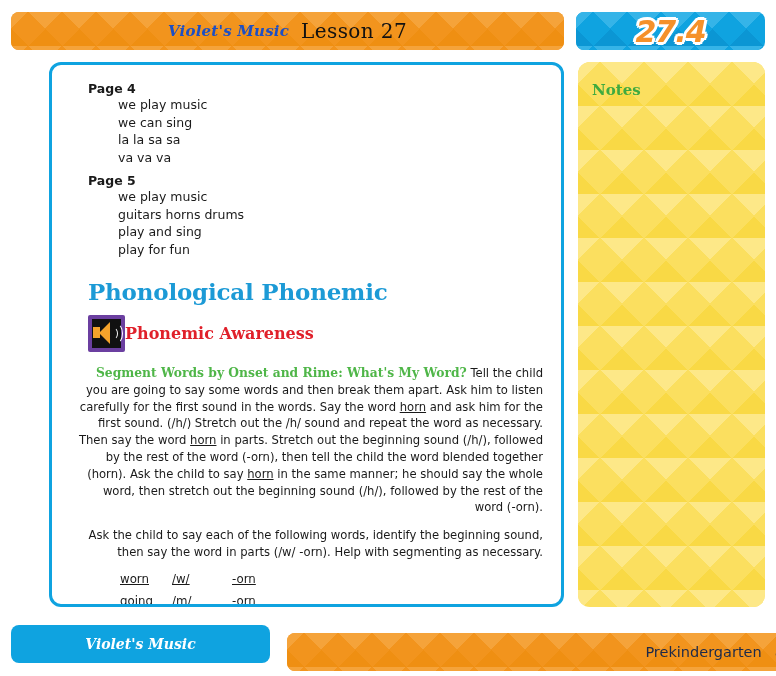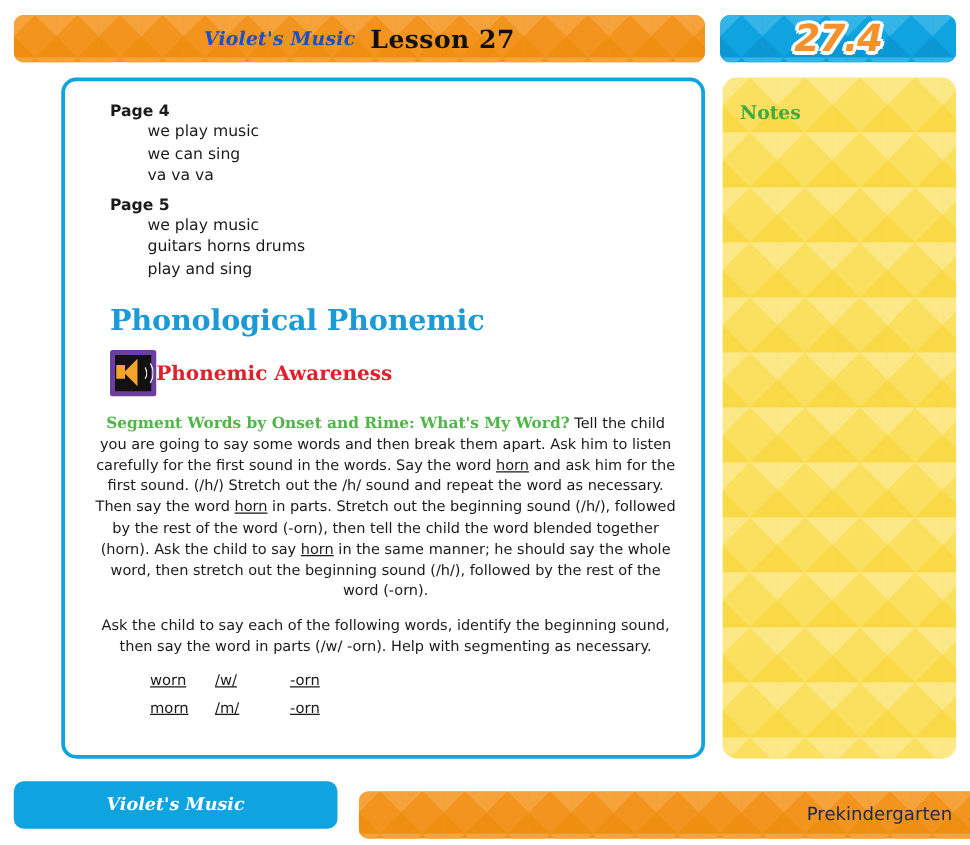--- a/index.html
+++ b/index.html
@@ -71,21 +71,21 @@
   #header-series {
     font-family: "DejaVu Serif", serif;
     font-weight: bold;
     font-style: italic;
     font-size: 15px;
     color: #1c4fc4;
     letter-spacing: 0.2px;
   }
   #header-lesson {
     font-family: "DejaVu Serif", serif;
-    font-weight: bold;
+    font-weight: normal;
     font-size: 20px;
     color: #111111;
     letter-spacing: 0.4px;
   }
 
   #lesson-badge {
     position: absolute;
     left: 576px;
     top: 12px;
     width: 189px;
@@ -204,21 +204,21 @@
     font-size: 16px;
     color: #e0202a;
   }
 
   .body-text {
     font-family: "DejaVu Sans", sans-serif;
     font-size: 11.6px;
     line-height: 1.45;
     color: #1a1a1a;
     margin: 0 0 11px 4px;
-    text-align: center;
+    text-align: right;
   }
   .lead-in {
     font-family: "DejaVu Serif", serif;
     font-weight: bold;
     font-size: 12.3px;
     color: #4fb648;
   }
   .u { text-decoration: underline; }
 
   #word-list {
@@ -323,28 +323,30 @@
   <div class="tri-pattern tri-blue"></div>
   <span id="lesson-badge-number">27.4</span>
 </div>
 
 <div id="main-panel">
 
   <div class="page-block">
     <div class="page-heading">Page 4</div>
     <div class="lyric-line">we play music</div>
     <div class="lyric-line">we can sing</div>
+    <div class="lyric-line">la la sa sa</div>
     <div class="lyric-line">va va va</div>
   </div>
 
   <div class="page-block">
     <div class="page-heading">Page 5</div>
     <div class="lyric-line">we play music</div>
     <div class="lyric-line">guitars horns drums</div>
     <div class="lyric-line">play and sing</div>
+    <div class="lyric-line">play for fun</div>
   </div>
 
   <div id="section-title">Phonological Phonemic</div>
 
   <div id="subsection-row">
     <div id="speaker-icon">
       <div class="inner"></div>
       <div class="cone"></div>
       <div class="horn"></div>
       <div class="wave w1"></div>
@@ -359,21 +361,21 @@
 
   <p class="body-text">Ask the child to say each of the following words, identify the beginning sound, then say the word in parts (/w/ -orn). Help with segmenting as necessary.</p>
 
   <div id="word-list">
     <div class="word-row">
       <span class="w">worn</span>
       <span class="s">/w/</span>
       <span>-orn</span>
     </div>
     <div class="word-row">
-      <span class="w">morn</span>
+      <span class="w">going</span>
       <span class="s">/m/</span>
       <span>-orn</span>
     </div>
 
   </div>
 
 </div>
 
 <div id="notes-panel">
   <div class="tri-pattern tri-yellow"></div>

